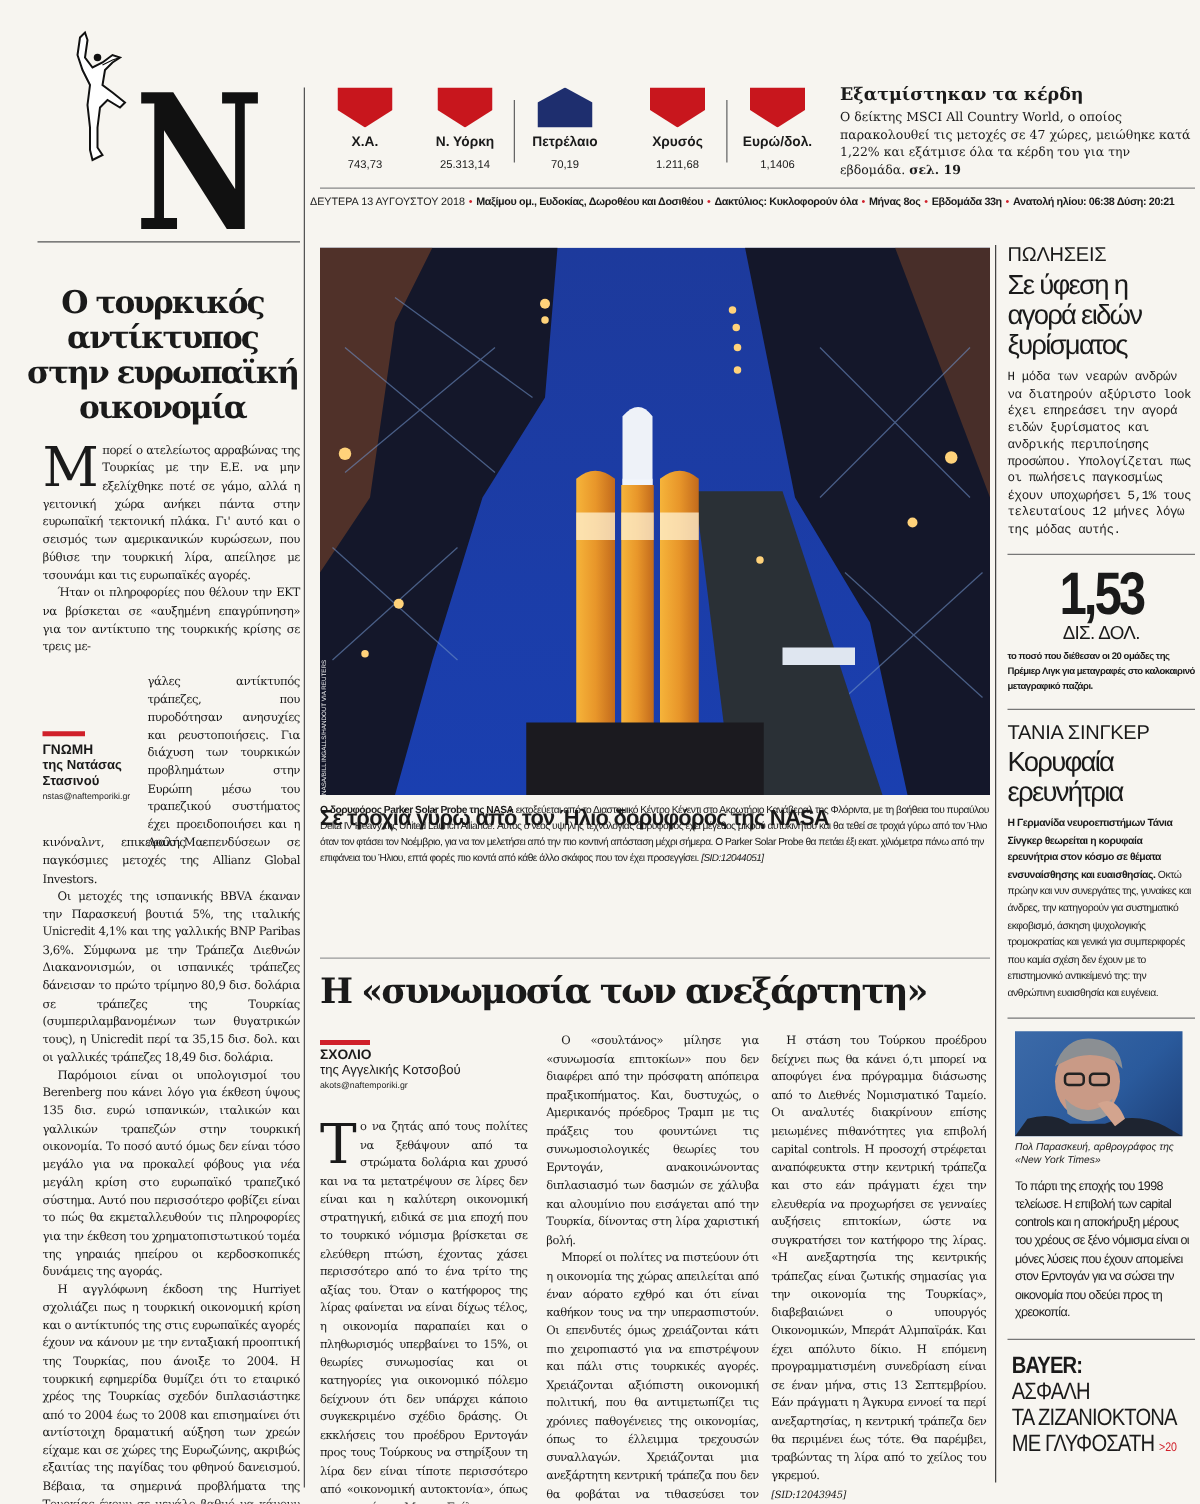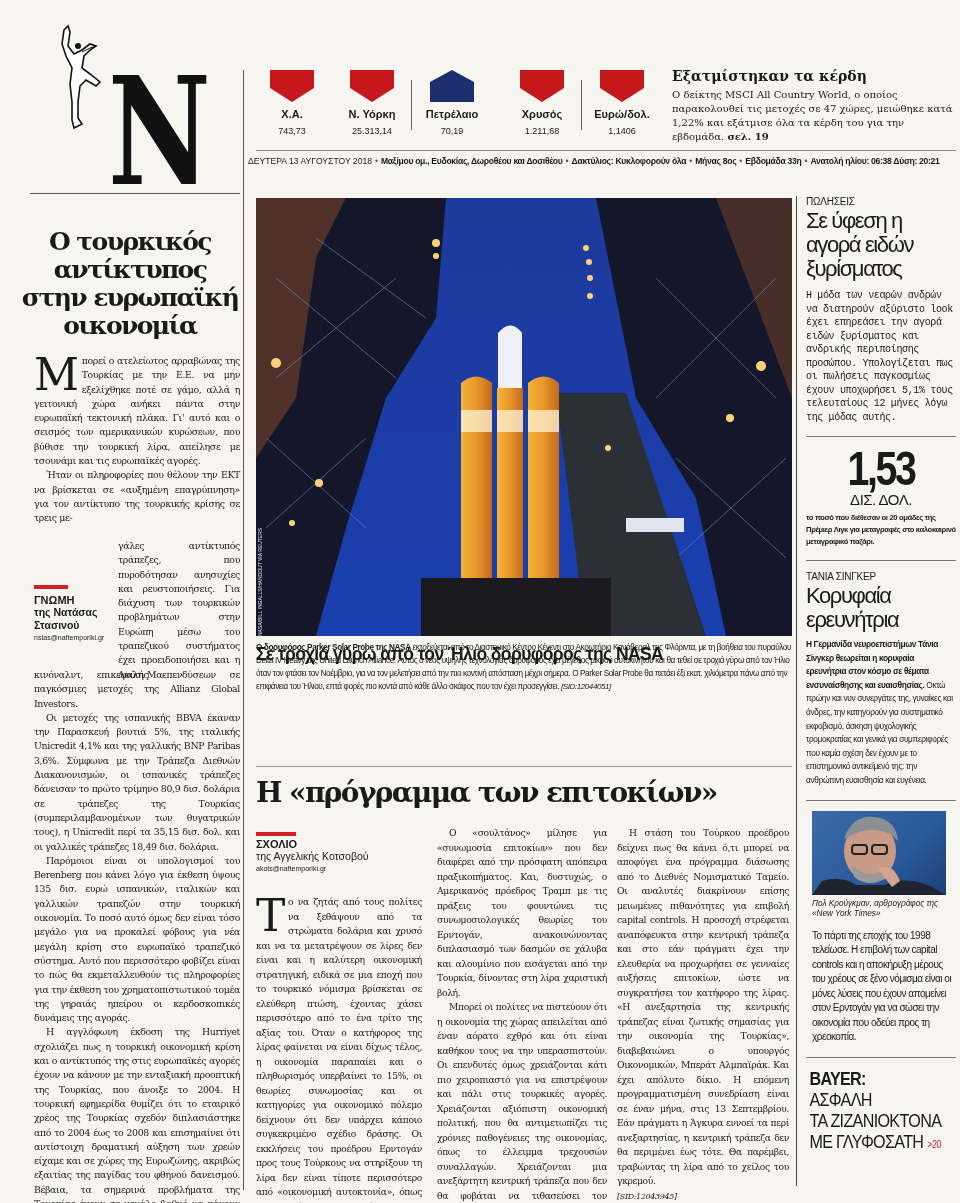--- a/index.html
+++ b/index.html
@@ -57,21 +57,21 @@
   #conspiracy-title { left: 256px; top: 776px; width: 536px; font-family: "DejaVu Serif", serif; font-size: 28px; letter-spacing: -1.6px; }
 
   .col3 { position: absolute; font-family: "DejaVu Serif", serif; font-size: 9.2px; line-height: 14.5px; text-align: justify; letter-spacing: -0.35px; }
   .col3 p { text-indent: 12px; }
   #c-col1 { left: 256px; top: 895px; width: 166px; }
   #c-col2 { left: 437px; top: 826px; width: 170px; }
   #c-col3 { left: 617px; top: 826px; width: 172px; }
 
   
   #right { left: 806px; top: 196px; width: 150px; }
-  .r-kicker { font-family: "Liberation Sans", sans-serif; font-size: 10px; letter-spacing: -0.2px; }
+  .r-kicker { font-family: "Liberation Sans", sans-serif; font-size: 16px; letter-spacing: -0.2px; }
   .r-title { font-family: "Liberation Sans", sans-serif; font-size: 22px; line-height: 24px; letter-spacing: -1.4px; margin-top: 2px; }
   .r-body { font-family: Liberation Mono, monospace; font-size: 10px; line-height: 13.5px; letter-spacing: -0.35px; margin-top: 8px; }
   .r-sep { height: 1px; background: #777; margin: 12px 0 10px; }
   .r-big { text-align: center; font-family: "Liberation Sans", sans-serif; font-weight: bold; font-size: 48px; line-height: 44px; letter-spacing: -3px; transform: scaleX(0.82); }
   .r-unit { text-align: center; font-family: "Liberation Sans", sans-serif; font-size: 15px; letter-spacing: -0.5px; }
   .r-small { text-align: left; font-family: "Liberation Sans", sans-serif; font-size: 7.6px; line-height: 12px; font-weight: bold; letter-spacing: -0.35px; margin-top: 4px; }
   .r-sans-body { font-family: "Liberation Sans", sans-serif; font-size: 8.3px; line-height: 13.6px; letter-spacing: -0.35px; margin-top: 6px; }
   .r-sans-body .b { font-weight: bold; }
   #krugman-photo { width: 134px; height: 84px; margin: 0 0 0 6px; background: linear-gradient(135deg,#3c6aa8,#2a5a9c 60%,#1d3f77); position: relative; overflow: hidden; }
   .caption { font-family: "Liberation Sans", sans-serif; font-style: italic; font-size: 8.2px; line-height: 10px; margin-top: 4px; padding-left: 6px; }
@@ -236,21 +236,21 @@
 <div id="photo-credit" class="abs">
   <span>NASA/BILL INGALLS/HANDOUT VIA REUTERS</span>
 </div>
 
 <h2 id="nasa-title" class="abs">Σε τροχιά γύρω από τον Ήλιο δορυφόρος της NASA</h2>
 <div id="nasa-body" class="abs">
   <span class="lead">Ο δορυφόρος Parker Solar Probe της NASA</span><span> εκτοξεύεται από το Διαστημικό Κέντρο Κένεντι στο Ακρωτήριο Κανάβεραλ της Φλόριντα, με τη βοήθεια του πυραύλου Delta IV Heavy της United Launch Alliance. Αυτός ο νέος υψηλής τεχνολογίας δορυφόρος έχει μέγεθος μικρού αυτοκινήτου και θα τεθεί σε τροχιά γύρω από τον Ήλιο όταν τον φτάσει τον Νοέμβριο, για να τον μελετήσει από την πιο κοντινή απόσταση μέχρι σήμερα. Ο Parker Solar Probe θα πετάει έξι εκατ. χιλιόμετρα πάνω από την επιφάνεια του Ήλιου, επτά φορές πιο κοντά από κάθε άλλο σκάφος που τον έχει προσεγγίσει.</span> <span class="sid">[SID:12044051]</span>
 </div>
 
 <div class="hrule" style="left:256px;top:766px;width:536px;background:#999"></div>
-<h2 id="conspiracy-title" class="abs">Η «πρόγραμμα των επιτοκίων»</h2>
+<h2 id="conspiracy-title" class="abs">Η «συνωμοσία των ανεξάρτητη»</h2>
 
 <div class="redbar" style="left:256px;top:832px;width:40px;"></div>
 <div class="abs" style="left:256px;top:838px;width:170px;">
   <div class="byline-kicker">ΣΧΟΛΙΟ</div>
   <div class="byline-name">της Αγγελικής Κοτσοβού</div>
   <div class="byline-email">akots@naftemporiki.gr</div>
 </div>
 
 <div id="c-col1" class="col3">
   <p style="text-indent:0"><span class="dropcap">Τ</span><span>ο να ζητάς από τους πολίτες να ξεθάψουν από τα στρώματα δολάρια και χρυσό και να τα μετατρέψουν σε λίρες δεν είναι και η καλύτερη οικονομική στρατηγική, ειδικά σε μια εποχή που το τουρκικό νόμισμα βρίσκεται σε ελεύθερη πτώση, έχοντας χάσει περισσότερο από το ένα τρίτο της αξίας του. Όταν ο κατήφορος της λίρας φαίνεται να είναι δίχως τέλος, η οικονομία παραπαίει και ο πληθωρισμός υπερβαίνει το 15%, οι θεωρίες συνωμοσίας και οι κατηγορίες για οικονομικό πόλεμο δείχνουν ότι δεν υπάρχει κάποιο συγκεκριμένο σχέδιο δράσης. Οι εκκλήσεις του προέδρου Ερντογάν προς τους Τούρκους να στηρίξουν τη λίρα δεν είναι τίποτε περισσότερο από «οικονομική αυτοκτονία», όπως παρατηρεί ο Μαρκ Γκίλμπερτ σε άρθρο του στο Bloomberg.</span></p>
@@ -288,21 +288,21 @@
       <svg width="134" height="84" viewBox="0 0 134 84">
         <ellipse cx="58" cy="40" rx="26" ry="30" fill="#c99a86"></ellipse>
         <path d="M32 28 Q40 4 62 6 Q84 8 86 30 L80 24 Q60 14 40 24 Z" fill="#8b8f93"></path>
         <rect x="40" y="34" width="15" height="9" rx="3" fill="none" stroke="#222" stroke-width="2"></rect>
         <rect x="60" y="34" width="15" height="9" rx="3" fill="none" stroke="#222" stroke-width="2"></rect>
         <path d="M40 54 Q58 72 78 54 L76 66 Q58 78 42 66 Z" fill="#9a9a9a"></path>
         <path d="M0 84 L10 70 Q30 64 44 74 L72 74 Q96 64 120 76 L134 84 Z" fill="#1e2430"></path>
         <path d="M66 58 Q80 50 88 70 L80 76 Z" fill="#d3a48e"></path>
       </svg>
     </div>
-    <div class="caption">Πολ Κρούγκμαν, αρθρογράφος της «New York Times»</div>
+    <div class="caption">Πολ Παρασκευή, αρθρογράφος της «New York Times»</div>
     <div class="quote">Το πάρτι της εποχής του 1998 τελείωσε. Η επιβολή των capital controls και η αποκήρυξη μέρους του χρέους σε ξένο νόμισμα είναι οι μόνες λύσεις που έχουν απομείνει στον Ερντογάν για να σώσει την οικονομία που οδεύει προς τη χρεοκοπία.</div>
   </div>
   <div class="r-sep"></div>
   <div>
     <div class="bayer-k">BAYER:</div>
     <div class="bayer-t">ΑΣΦΑΛΗ</div>
     <div class="bayer-t">ΤΑ ΖΙΖΑΝΙΟΚΤΟΝΑ</div>
     <div class="bayer-t"><span>ΜΕ ΓΛΥΦΟΣΑΤΗ</span> <span class="pg">&gt;20</span></div>
   </div>
 </div>

